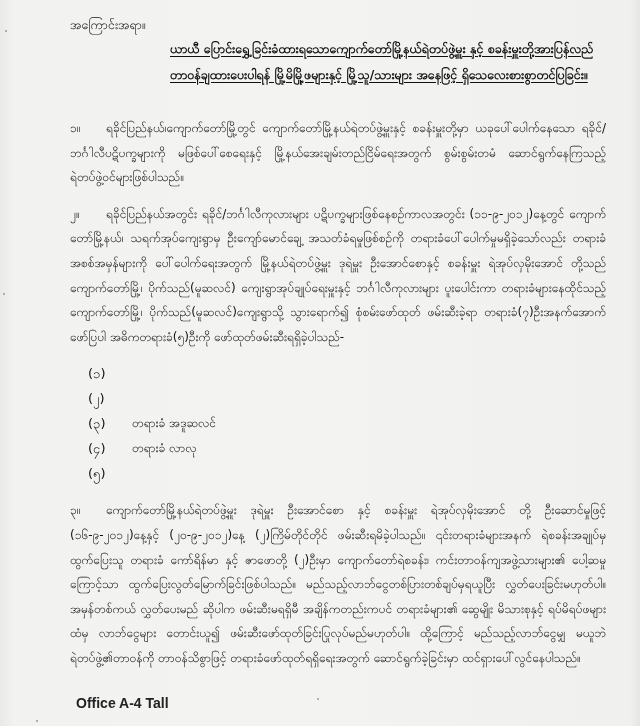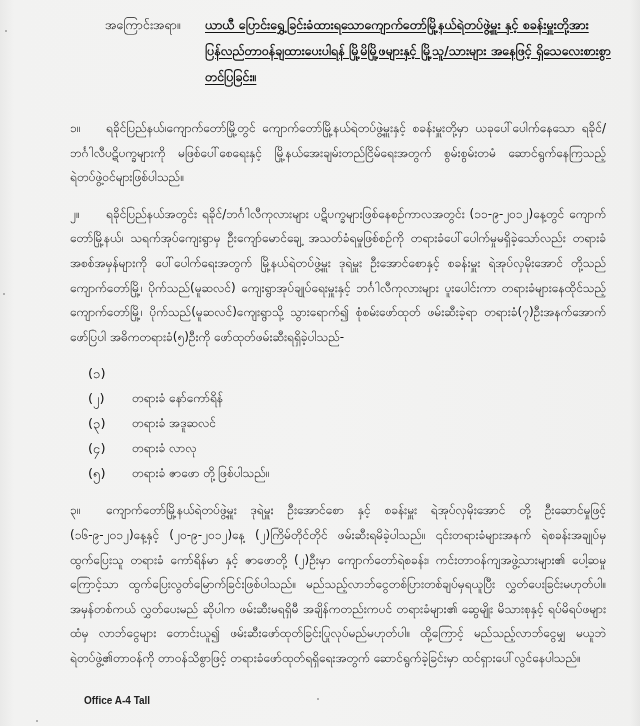--- a/index.html
+++ b/index.html
@@ -26,27 +26,27 @@
       left: 70px;
       top: 12px;
       width: 545px;
       display: flex;
       font-size: 12.5px;
       line-height: 26px;
     }
     .subject-label {
       width: 100px;
       flex: 0 0 100px;
-      margin-left: 35px;
     }
     .subject-text {
       flex: 1;
       text-decoration: underline;
       text-underline-offset: 3px;
       font-weight: bold;
+      margin-top: 24px;
     }
     .body-text {
       position: absolute;
       left: 58px;
       top: 104px;
       width: 560px;
       font-size: 12px;
       line-height: 24.6px;
       text-align: justify;
     }
@@ -70,24 +70,23 @@
     .list-num {
       width: 44px;
       flex: 0 0 44px;
       font-size: 13px;
     }
     .footer {
       position: absolute;
       left: 76px;
       top: 695px;
       font-family: "Liberation Sans", sans-serif;
-      font-size: 10px;
+      font-size: 14px;
       font-weight: bold;
       color: #222;
-      margin-left: 8px;
     }
     .speck {
       position: absolute;
       width: 2px; height: 2px;
       background: #9a9a9a;
       border-radius: 1px;
     }
   </style>
 </head>
 <body>
@@ -106,33 +105,31 @@
     <p class="para">
       <span class="para-num">၂။</span><span>ရခိုင်ပြည်နယ်အတွင်း ရခိုင်/ဘင်္ဂါလီကုလားများ ပဋိပက္ခများဖြစ်နေစဉ်ကာလအတွင်း (၁၁-၉-၂၀၁၂)နေ့တွင် ကျောက်တော်မြို့နယ်၊ သရက်အုပ်ကျေးရွာမှ ဦးကျော်မောင်ချေ့ အသတ်ခံရမှုဖြစ်စဉ်ကို တရားခံပေါ်ပေါက်မှုမရှိခဲ့သော်လည်း တရားခံအစစ်အမှန်များကို ပေါ်ပေါက်ရေးအတွက် မြို့နယ်ရဲတပ်ဖွဲ့မှူး ဒုရဲမှူး ဦးအောင်စောနှင့် စခန်းမှူး ရဲအုပ်လှမိုးအောင် တို့သည် ကျောက်တော်မြို့၊ ပိုက်သည်(မူဆလင်) ကျေးရွာအုပ်ချုပ်ရေးမှူးနှင့် ဘင်္ဂါလီကုလားများ ပူးပေါင်းကာ တရားခံများနေထိုင်သည့် ကျောက်တော်မြို့၊ ပိုက်သည်(မူဆလင်)ကျေးရွာသို့ သွားရောက်၍ စုံစမ်းဖော်ထုတ် ဖမ်းဆီးခဲ့ရာ တရားခံ(၇)ဦးအနက်အောက်ဖော်ပြပါ အဓိကတရားခံ(၅)ဦးကို ဖော်ထုတ်ဖမ်းဆီးရရှိခဲ့ပါသည်-</span>
     </p>
 
     <ul class="list">
       <li class="list-item">
         <span class="list-num">(၁)</span>
       </li>
       <li class="list-item">
         <span class="list-num">(၂)</span>
-        <span>တရားခံ နော်ကော်ရိန်</span>
       </li>
       <li class="list-item">
         <span class="list-num">(၃)</span>
         <span>တရားခံ အဒူဆလင်</span>
       </li>
       <li class="list-item">
         <span class="list-num">(၄)</span>
         <span>တရားခံ လာလု</span>
       </li>
       <li class="list-item">
         <span class="list-num">(၅)</span>
-        <span>တရားခံ ဇာဖော တို့ဖြစ်ပါသည်။</span>
       </li>
     </ul>
 
     <p class="para">
       <span class="para-num">၃။</span><span>ကျောက်တော်မြို့နယ်ရဲတပ်ဖွဲ့မှူး ဒုရဲမှူး ဦးအောင်စော နှင့် စခန်းမှူး ရဲအုပ်လှမိုးအောင် တို့ ဦးဆောင်မှုဖြင့် (၁၆-၉-၂၀၁၂)နေ့နှင့် (၂၀-၉-၂၀၁၂)နေ့ (၂)ကြိမ်တိုင်တိုင် ဖမ်းဆီးရမိခဲ့ပါသည်။ ၎င်းတရားခံများအနက် ရဲစခန်းအချုပ်မှ ထွက်ပြေးသူ တရားခံ ကော်ရိန်မာ နှင့် ဇာဖောတို့ (၂)ဦးမှာ ကျောက်တော်ရဲစခန်း၊ ကင်းတာဝန်ကျအဖွဲ့သားများ၏ ပေါ့ဆမှုကြောင့်သာ ထွက်ပြေးလွတ်မြောက်ခြင်းဖြစ်ပါသည်။ မည်သည့်လာဘ်ငွေတစ်ပြားတစ်ချပ်မှရယူပြီး လွှတ်ပေးခြင်းမဟုတ်ပါ။ အမှန်တစ်ကယ် လွှတ်ပေးမည် ဆိုပါက ဖမ်းဆီးမရရှိမီ အချိန်ကတည်းကပင် တရားခံများ၏ ဆွေမျိုး မိသားစုနှင့် ရပ်မိရပ်ဖများထံမှ လာဘ်ငွေများ တောင်းယူ၍ ဖမ်းဆီးဖော်ထုတ်ခြင်းပြုလုပ်မည်မဟုတ်ပါ။ ထို့ကြောင့် မည်သည့်လာဘ်ငွေမျှ မယူဘဲ ရဲတပ်ဖွဲ့၏တာဝန်ကို တာဝန်သိစွာဖြင့် တရားခံဖော်ထုတ်ရရှိရေးအတွက် ဆောင်ရွက်ခဲ့ခြင်းမှာ ထင်ရှားပေါ်လွင်နေပါသည်။</span>
     </p>
   </div>
 
   <div class="footer">Office A-4 Tall</div>
 

